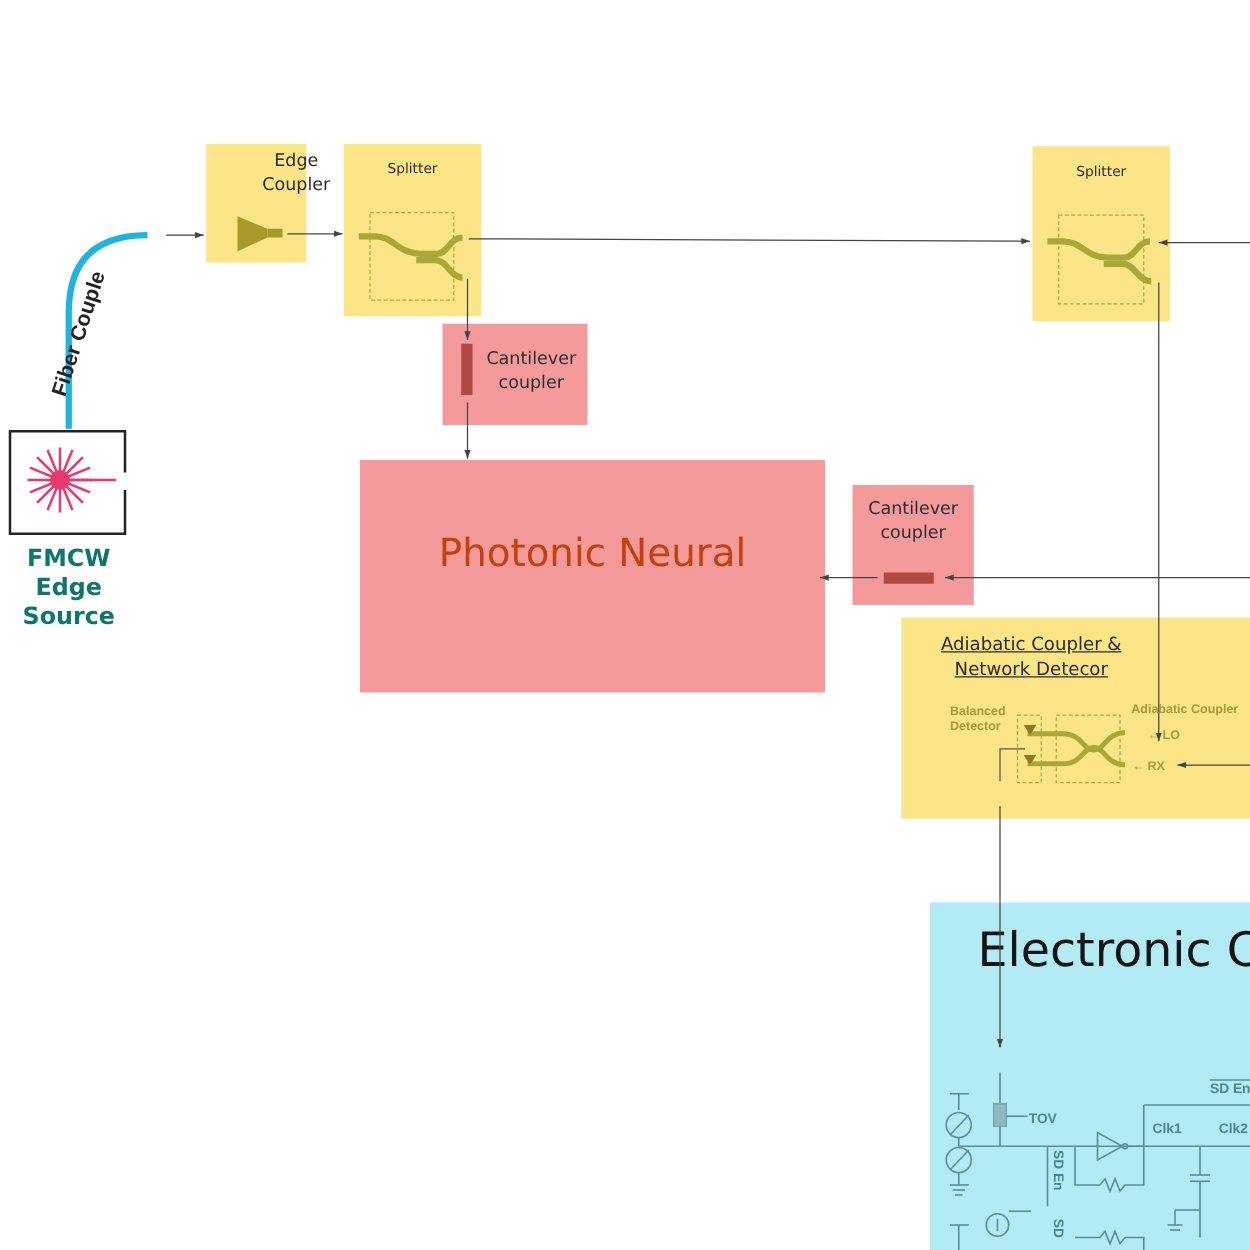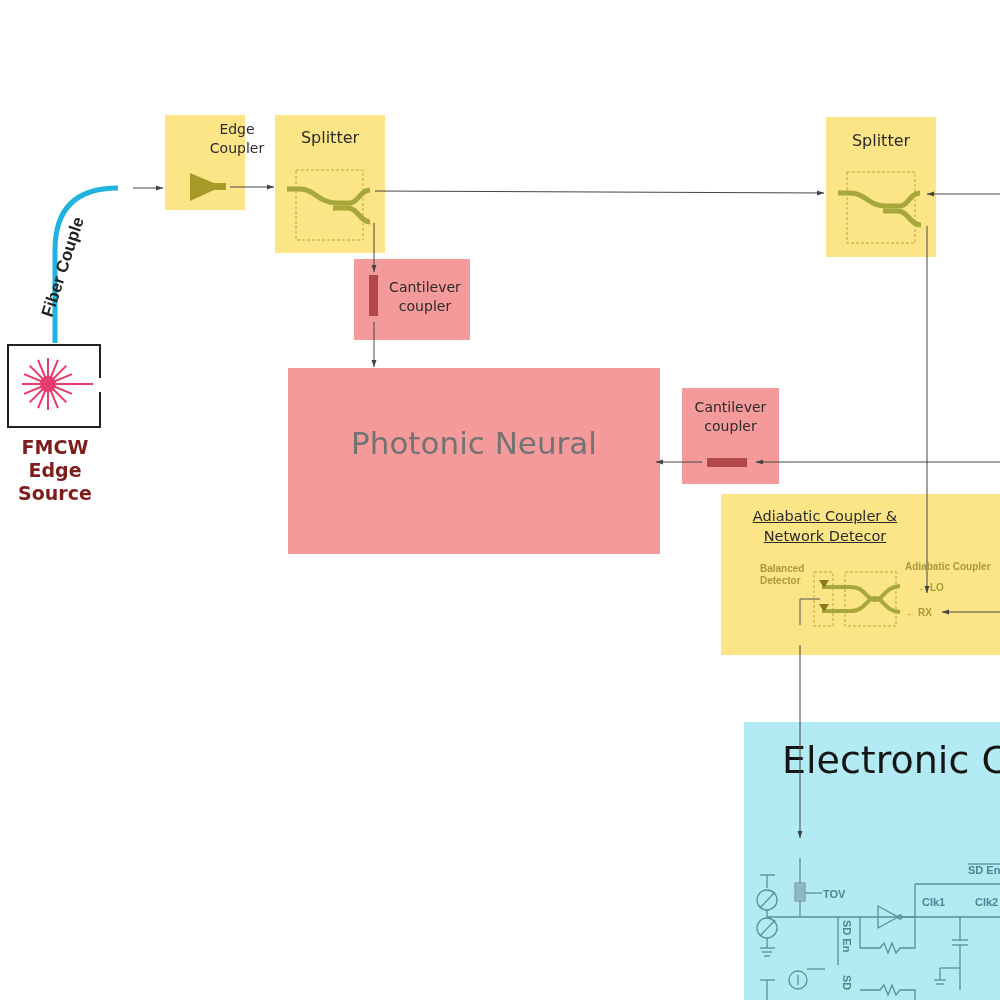--- a/index.html
+++ b/index.html
@@ -3,21 +3,21 @@
 <meta charset="utf-8">
 <style>
   html, body { margin: 0; padding: 0; background: #ffffff; }
   body { width: 1000px; height: 1000px; position: relative; overflow: hidden; font-family: "DejaVu Sans", sans-serif; color: #1a1a1a; }
   .box { position: absolute; box-sizing: border-box; }
   .yellow { background: #fbe586; }
   .pink { background: #f59a9a; }
   .cyan { background: #b3ebf5; }
   .lbl { position: absolute; text-align: center; color: #2b2b2b; }
   .small { font-size: 14px; line-height: 19px; }
-  .med { font-size: 16px; }
+  .med { font-size: 11px; }
   svg { position: absolute; left: 0; top: 0; overflow: visible; }
 </style>
 </head>
 <body>
 
 <div class="box yellow" style="left:165px;top:115px;width:80px;height:95px;"></div>
 <div class="box yellow" style="left:275px;top:115px;width:110px;height:138px;"></div>
 <div class="box pink" style="left:354px;top:259px;width:116px;height:81px;"></div>
 <div class="box yellow" style="left:826px;top:117px;width:110px;height:140px;"></div>
 <div class="box pink" style="left:288px;top:368px;width:372px;height:186px;"></div>
@@ -32,29 +32,29 @@
 <div class="lbl med" style="left:275px;top:128px;width:110px;">Splitter</div>
 <div class="lbl med" style="left:826px;top:131px;width:110px;">Splitter</div>
 <div class="lbl small" style="left:380px;top:278px;width:90px;">
   <div>Cantilever</div>
   <div>coupler</div>
 </div>
 <div class="lbl small" style="left:682px;top:398px;width:97px;">
   <div>Cantilever</div>
   <div>coupler</div>
 </div>
-<div class="lbl" style="left:288px;top:422px;width:372px;font-size:31px;line-height:42px;color:#737373;">
+<div class="lbl" style="left:288px;top:422px;width:372px;font-size:31px;line-height:42px;color:#c2410c;">
   <div>Photonic Neural</div>
 </div>
 <div class="lbl" style="left:730px;top:506px;width:190px;font-size:14.5px;line-height:20px;text-decoration:underline;">
   <div>Adiabatic Coupler &amp;</div>
   <div>Network Detecor</div>
 </div>
 <div class="lbl" style="left:782px;top:738px;text-align:left;font-size:38px;white-space:nowrap;color:#151515;">Electronic C</div>
-<div class="lbl" style="left:5px;top:436px;width:100px;font-size:19px;line-height:23px;font-weight:bold;color:#7f1d1d;">
+<div class="lbl" style="left:5px;top:436px;width:100px;font-size:19px;line-height:23px;font-weight:bold;color:#0f766e;">
   <div>FMCW</div>
   <div>Edge</div>
   <div>Source</div>
 </div>
 
 <svg width="1000" height="1000">
   <defs>
     <marker id="arr" markerWidth="8" markerHeight="8" refX="7" refY="4" orient="auto" markerUnits="userSpaceOnUse">
       <path d="M0,1.5 L7,4 L0,6.5 z" fill="#444"></path>
     </marker>

